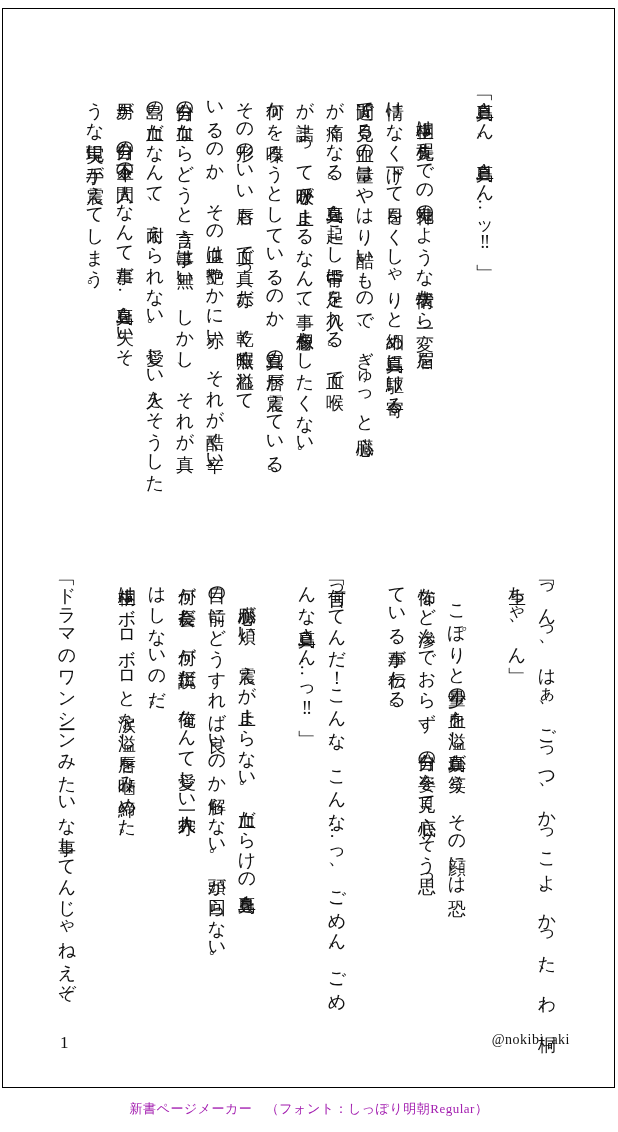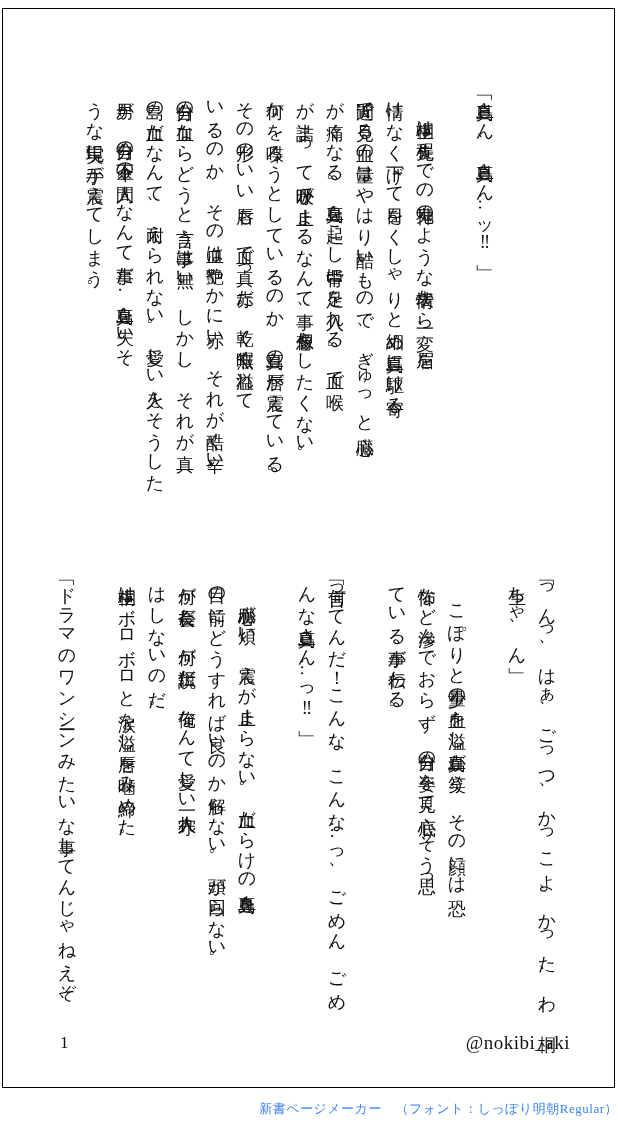--- a/index.html
+++ b/index.html
@@ -51,32 +51,32 @@
     position: absolute;
     left: 60px;
     top: 1033px;
     font-size: 17px;
     letter-spacing: 0.5px;
   }
   .author-handle {
     position: absolute;
     right: 48px;
     top: 1032px;
-    font-size: 19px;
+    font-size: 14px;
     letter-spacing: 0.5px;
   }
   .generator-caption {
     position: absolute;
     left: 0;
     right: 0;
     top: 1100px;
-    text-align: right;
+    text-align: center;
     font-size: 13px;
     letter-spacing: 0.5px;
-    color: #3b82f6;
+    color: #a21caf;
   }
 </style>
 </head>
 <body>
 
 <div class="page-frame"></div>
 
 <div class="vtext vtext-top">
     <div class="vline">「真島さん、真島さん…ッ‼」</div>
     <div class="vline blank"></div>

